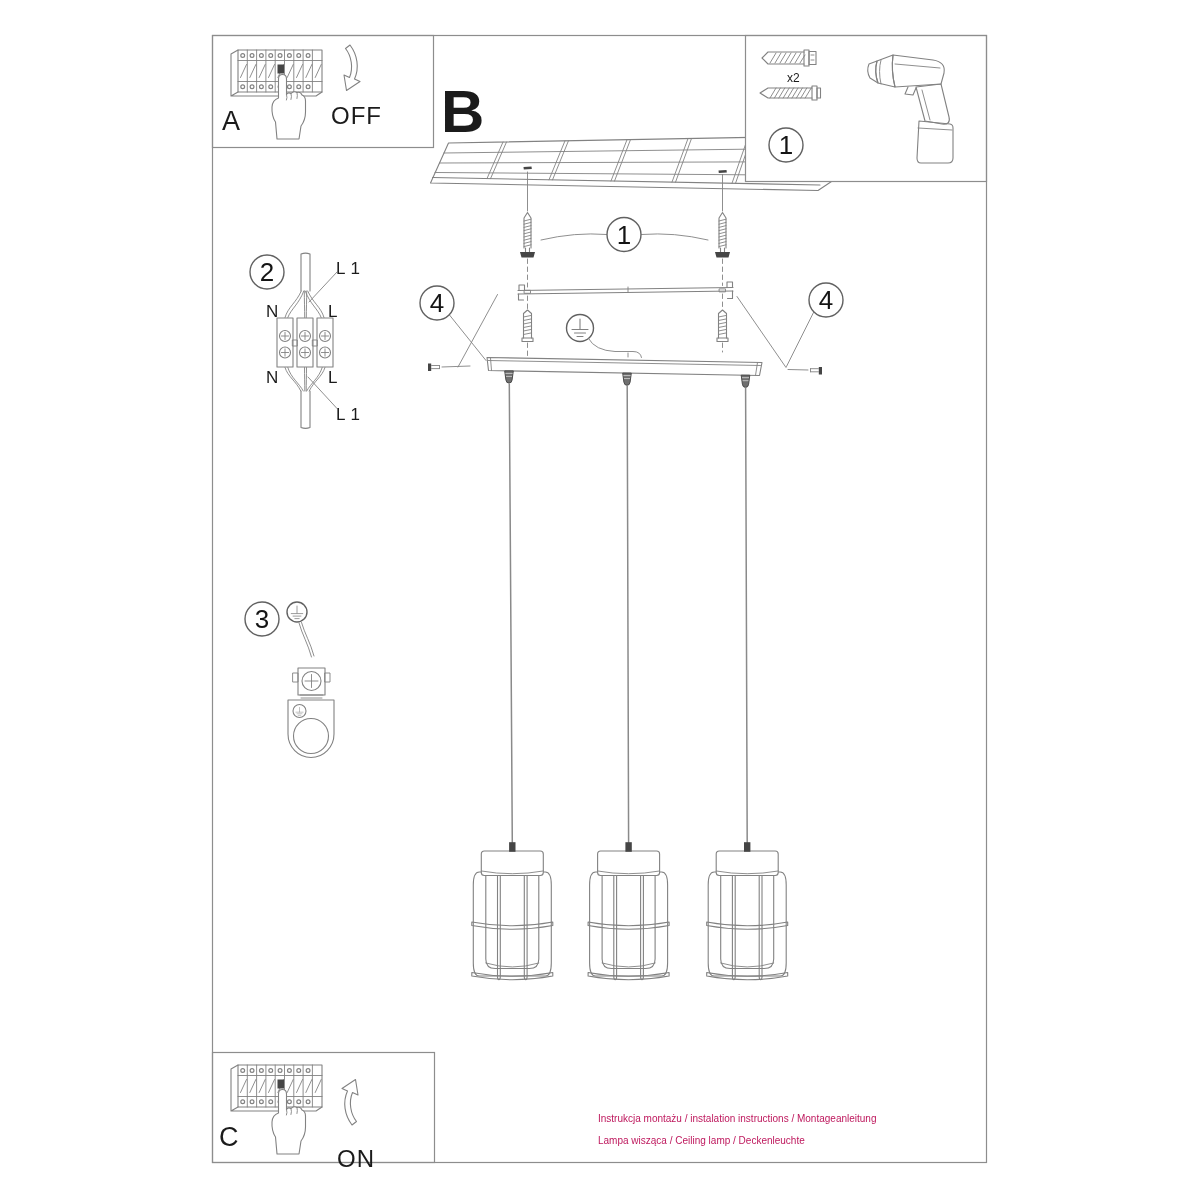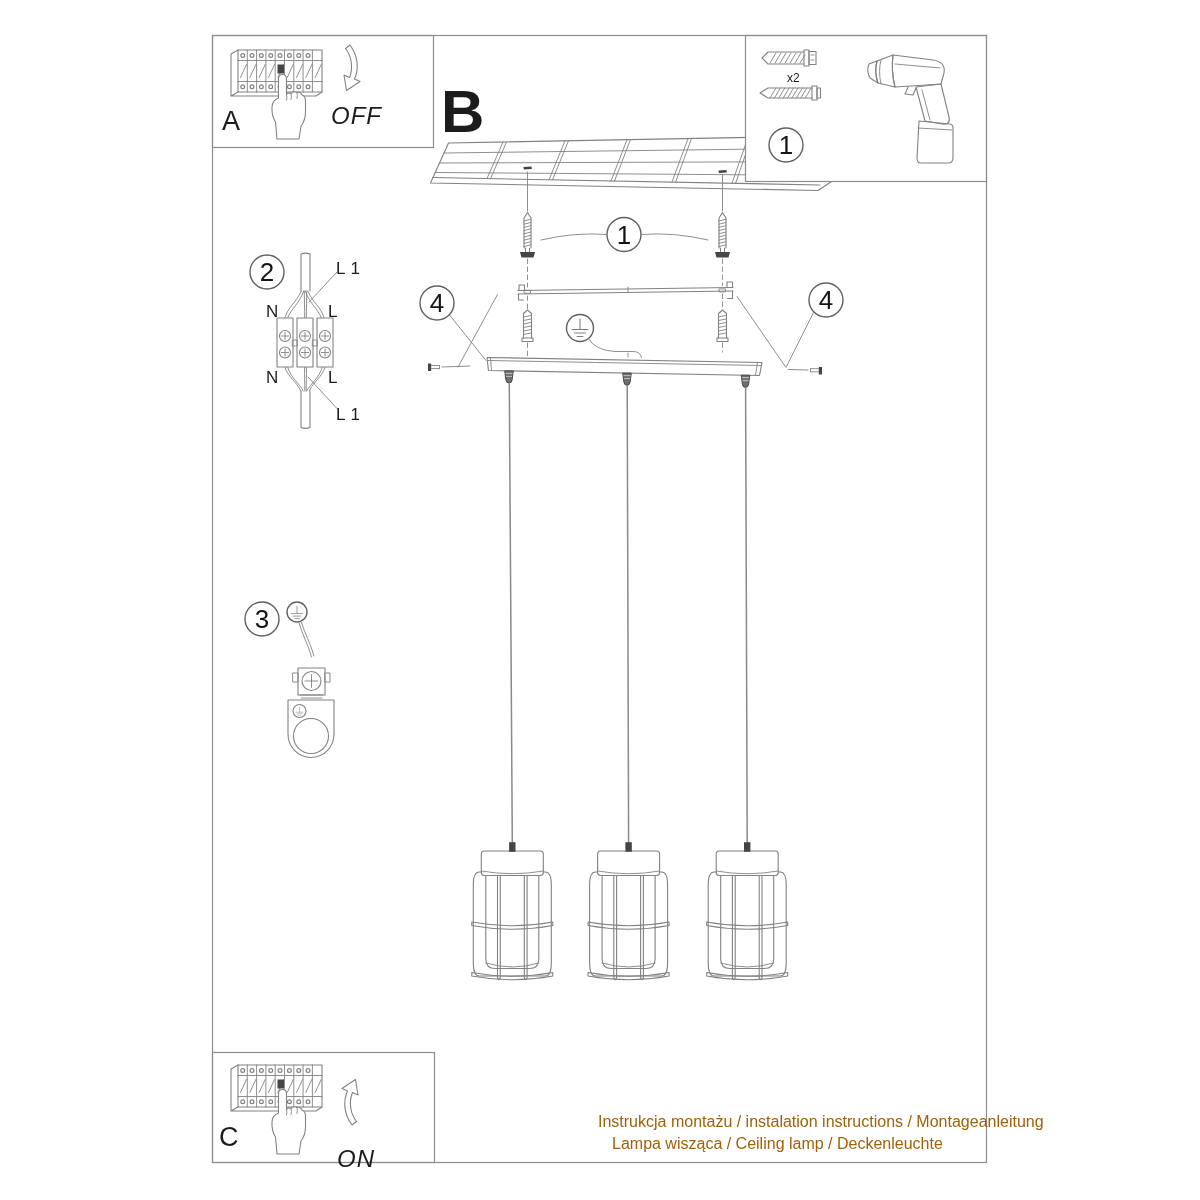--- a/index.html
+++ b/index.html
@@ -2,24 +2,24 @@
 <html><head>
 <meta charset="utf-8">
 <style>
   html,body{margin:0;padding:0;background:#fff;}
   .stage{position:relative;width:1200px;height:1200px;background:#ffffff;
          font-family:"Liberation Sans",sans-serif;overflow:hidden;}
   svg{position:absolute;left:0;top:0;}
   .t{position:absolute;color:#1b1b1b;white-space:nowrap;line-height:1;}
   .big-b{font-size:60px;font-weight:bold;letter-spacing:0;}
   .sec{font-size:27px;}
-  .state{font-size:24px;letter-spacing:1px;font-style:italic;}
+  .state{font-size:24px;letter-spacing:1px;}
   .wire-lab{font-size:17px;letter-spacing:.5px;}
   .qty{font-size:12px;text-align:center;}
-  .footer-line{font-size:16px;color:#a16207;}
+  .footer-line{font-size:10px;color:#be185d;}
   
   .ln{fill:none;stroke:#828282;stroke-width:1.1;stroke-linecap:round;stroke-linejoin:round;}
   .dash{stroke-dasharray:4.5,3.5;}
   .thin{stroke-width:.9;}
   .fdark{fill:#454545;stroke:none;}
   .box{fill:#ffffff;stroke:#8d8d8d;stroke-width:1.2;}
   .frame{fill:none;stroke:#8d8d8d;stroke-width:1.2;}
   .cir{fill:#ffffff;stroke:#616161;stroke-width:1.4;}
   .ctext{font:26px "Liberation Sans",sans-serif;fill:#141414;text-anchor:middle;}
   .wfill{fill:#ffffff;}
@@ -287,15 +287,15 @@
 <div class="t qty" style="left:787px;top:72px;">x2</div>
 
 <div class="t wire-lab" style="left:336px;top:260px;">L 1</div>
 <div class="t wire-lab" style="left:266px;top:303px;">N</div>
 <div class="t wire-lab" style="left:328px;top:303px;">L</div>
 <div class="t wire-lab" style="left:266px;top:369px;">N</div>
 <div class="t wire-lab" style="left:328px;top:369px;">L</div>
 <div class="t wire-lab" style="left:336px;top:406px;">L 1</div>
 
 <div class="t footer-line" style="left:598px;top:1114px;">Instrukcja montażu / instalation instructions / Montageanleitung</div>
-<div class="t footer-line" style="left:612px;top:1136px;">Lampa wisząca / Ceiling lamp / Deckenleuchte</div>
+<div class="t footer-line" style="left:598px;top:1136px;">Lampa wisząca / Ceiling lamp / Deckenleuchte</div>
 
 </div>
 
 </body></html>

